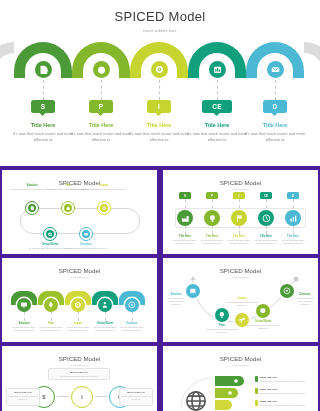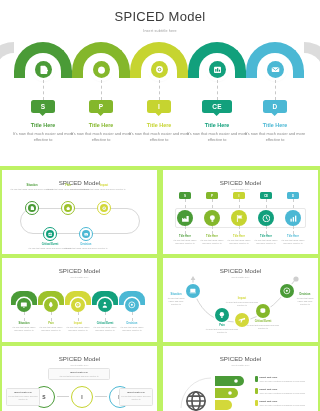--- a/index.html
+++ b/index.html
@@ -2,21 +2,21 @@
 <html><head>
 <meta charset="utf-8">
 <style>
   * { box-sizing: border-box; margin: 0; padding: 0; }
   html, body {
     width: 320px; height: 411px;
     background: #ffffff;
     font-family: "Liberation Sans", sans-serif;
     overflow: hidden;
   }
-  #page { position: relative; width: 320px; height: 411px; background:#bef264; }
+  #page { position: relative; width: 320px; height: 411px; background:#4c1d95; }
 
   
   .hero { position: relative; width: 320px; height: 166px; background:#fff; }
   .hero-title {
     text-align: center; font-size: 13px; color: #3b3b3b;
     letter-spacing: .3px; padding-top: 9px; font-weight: 400;
   }
   .hero-sub {
     text-align: center; font-size: 3.6px; color: #9a9a9a;
     margin-top: 5px; letter-spacing: .2px;

